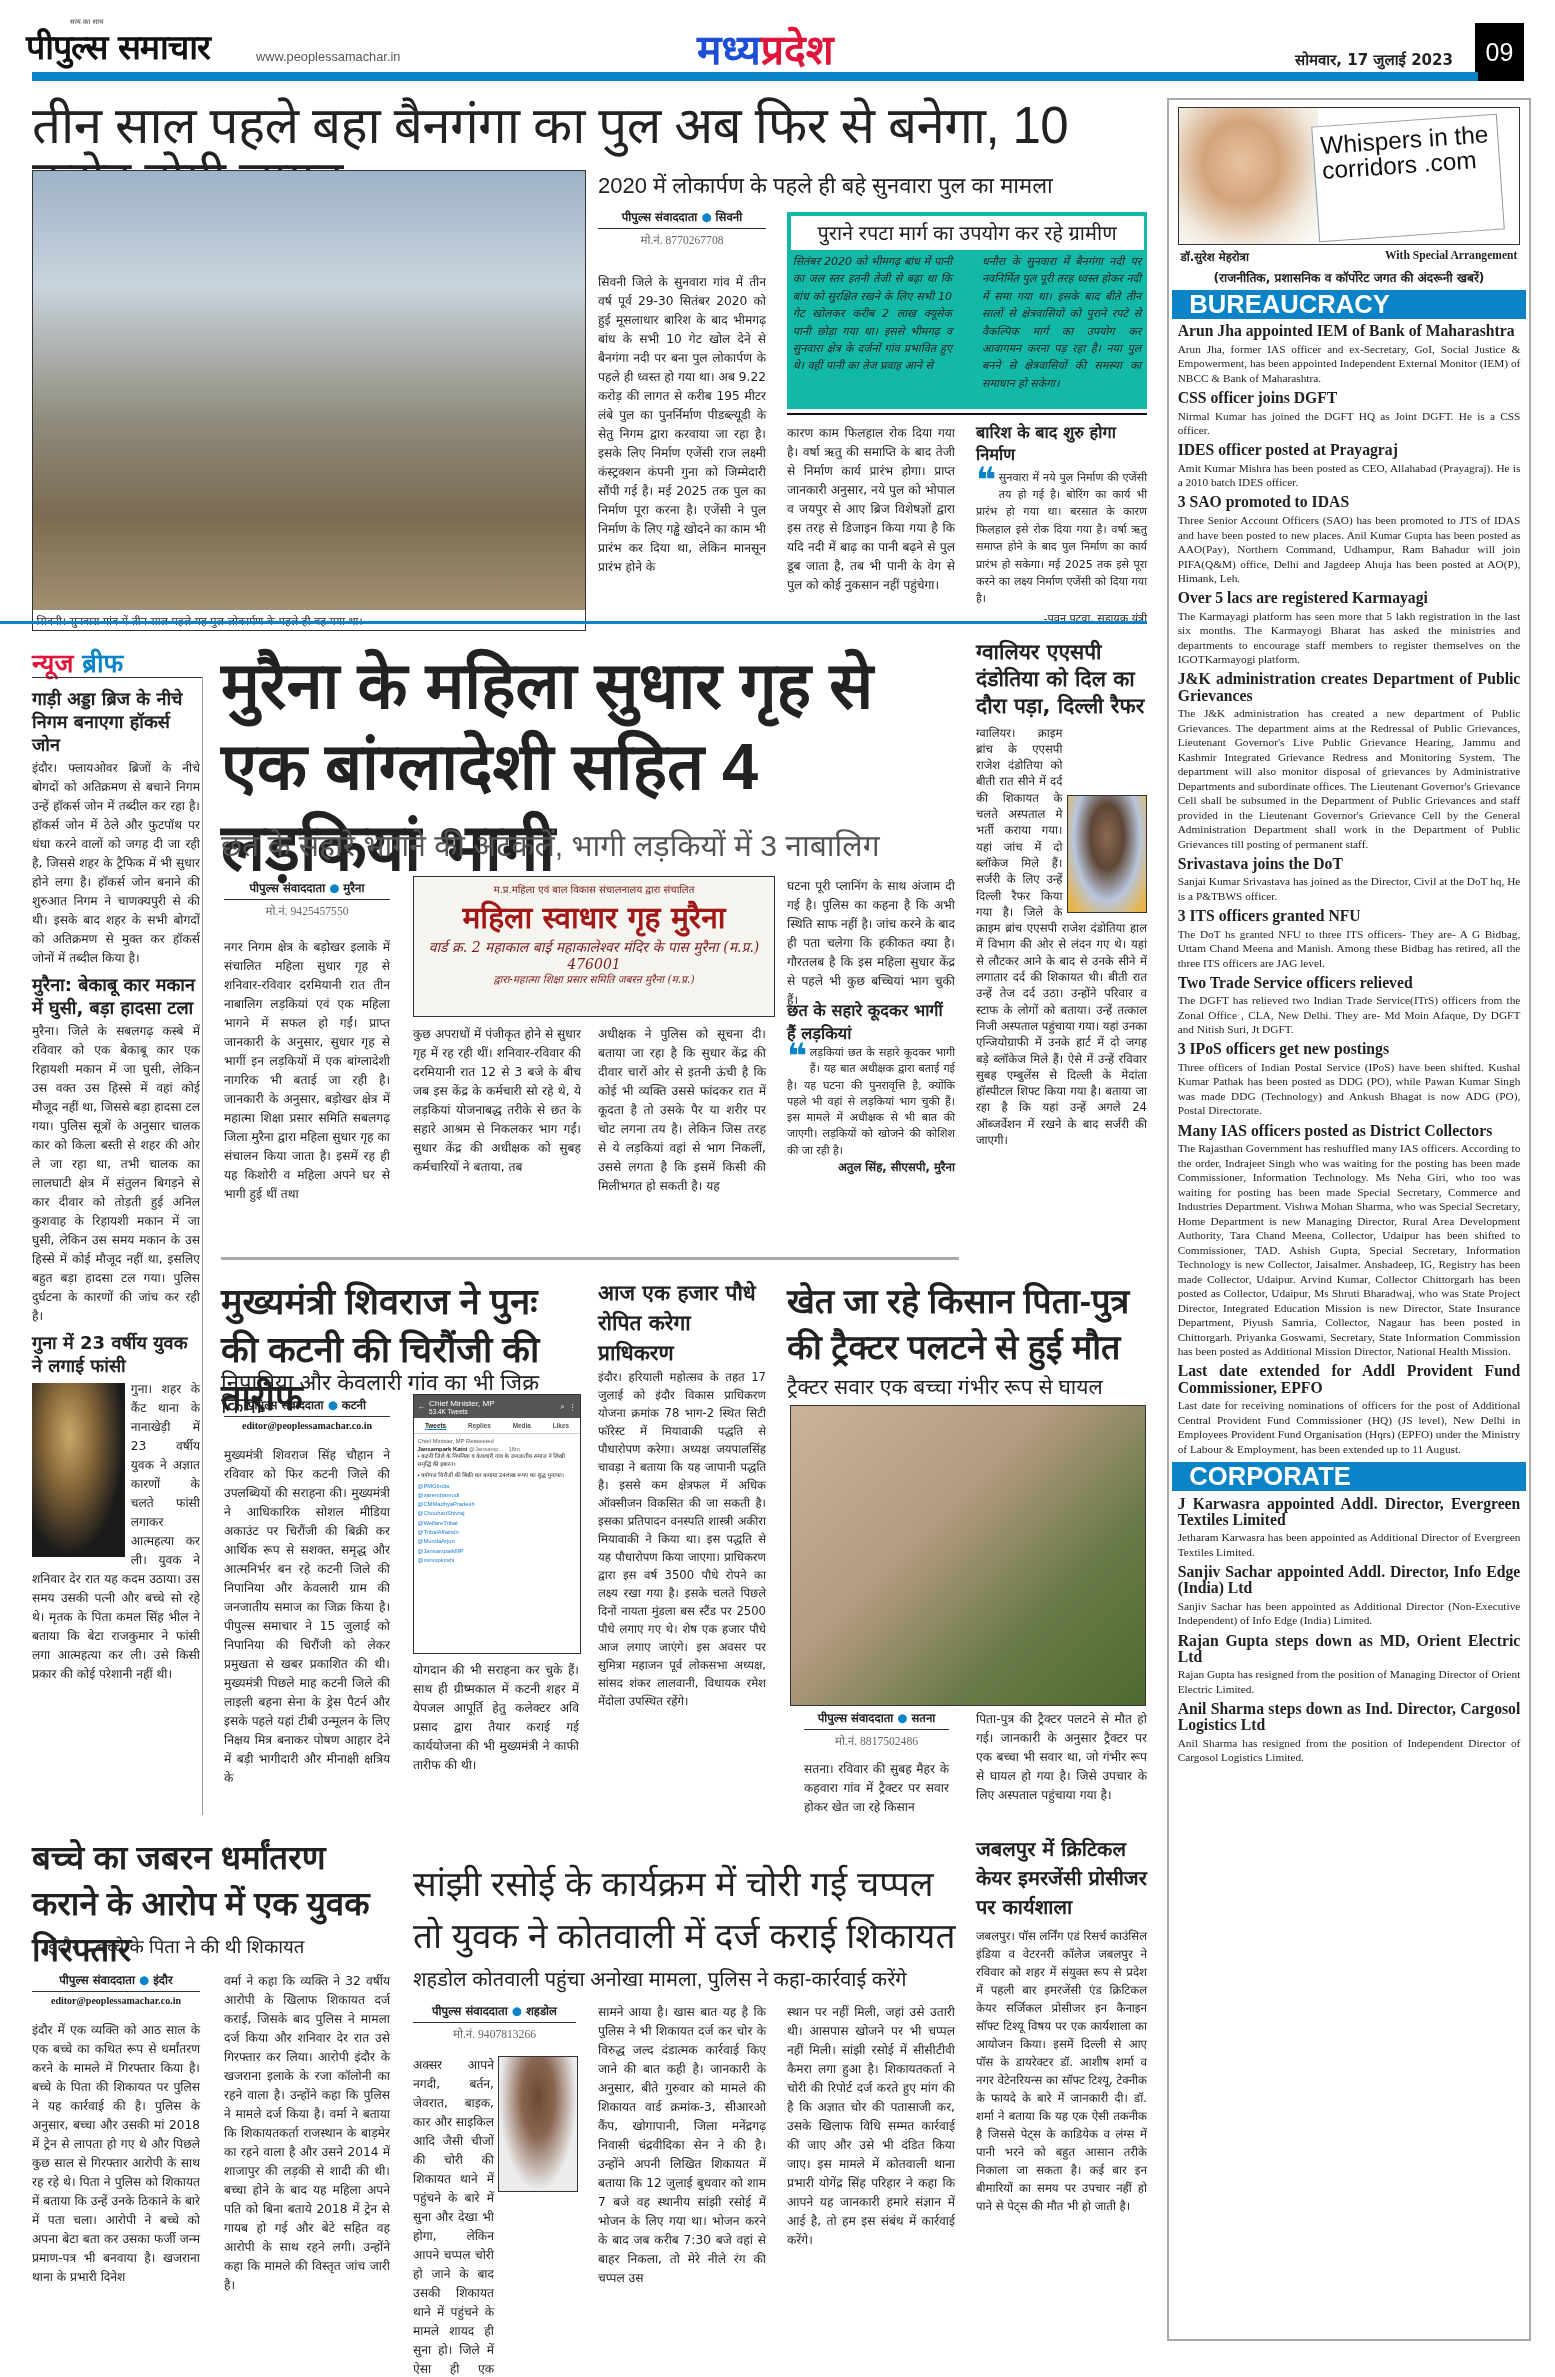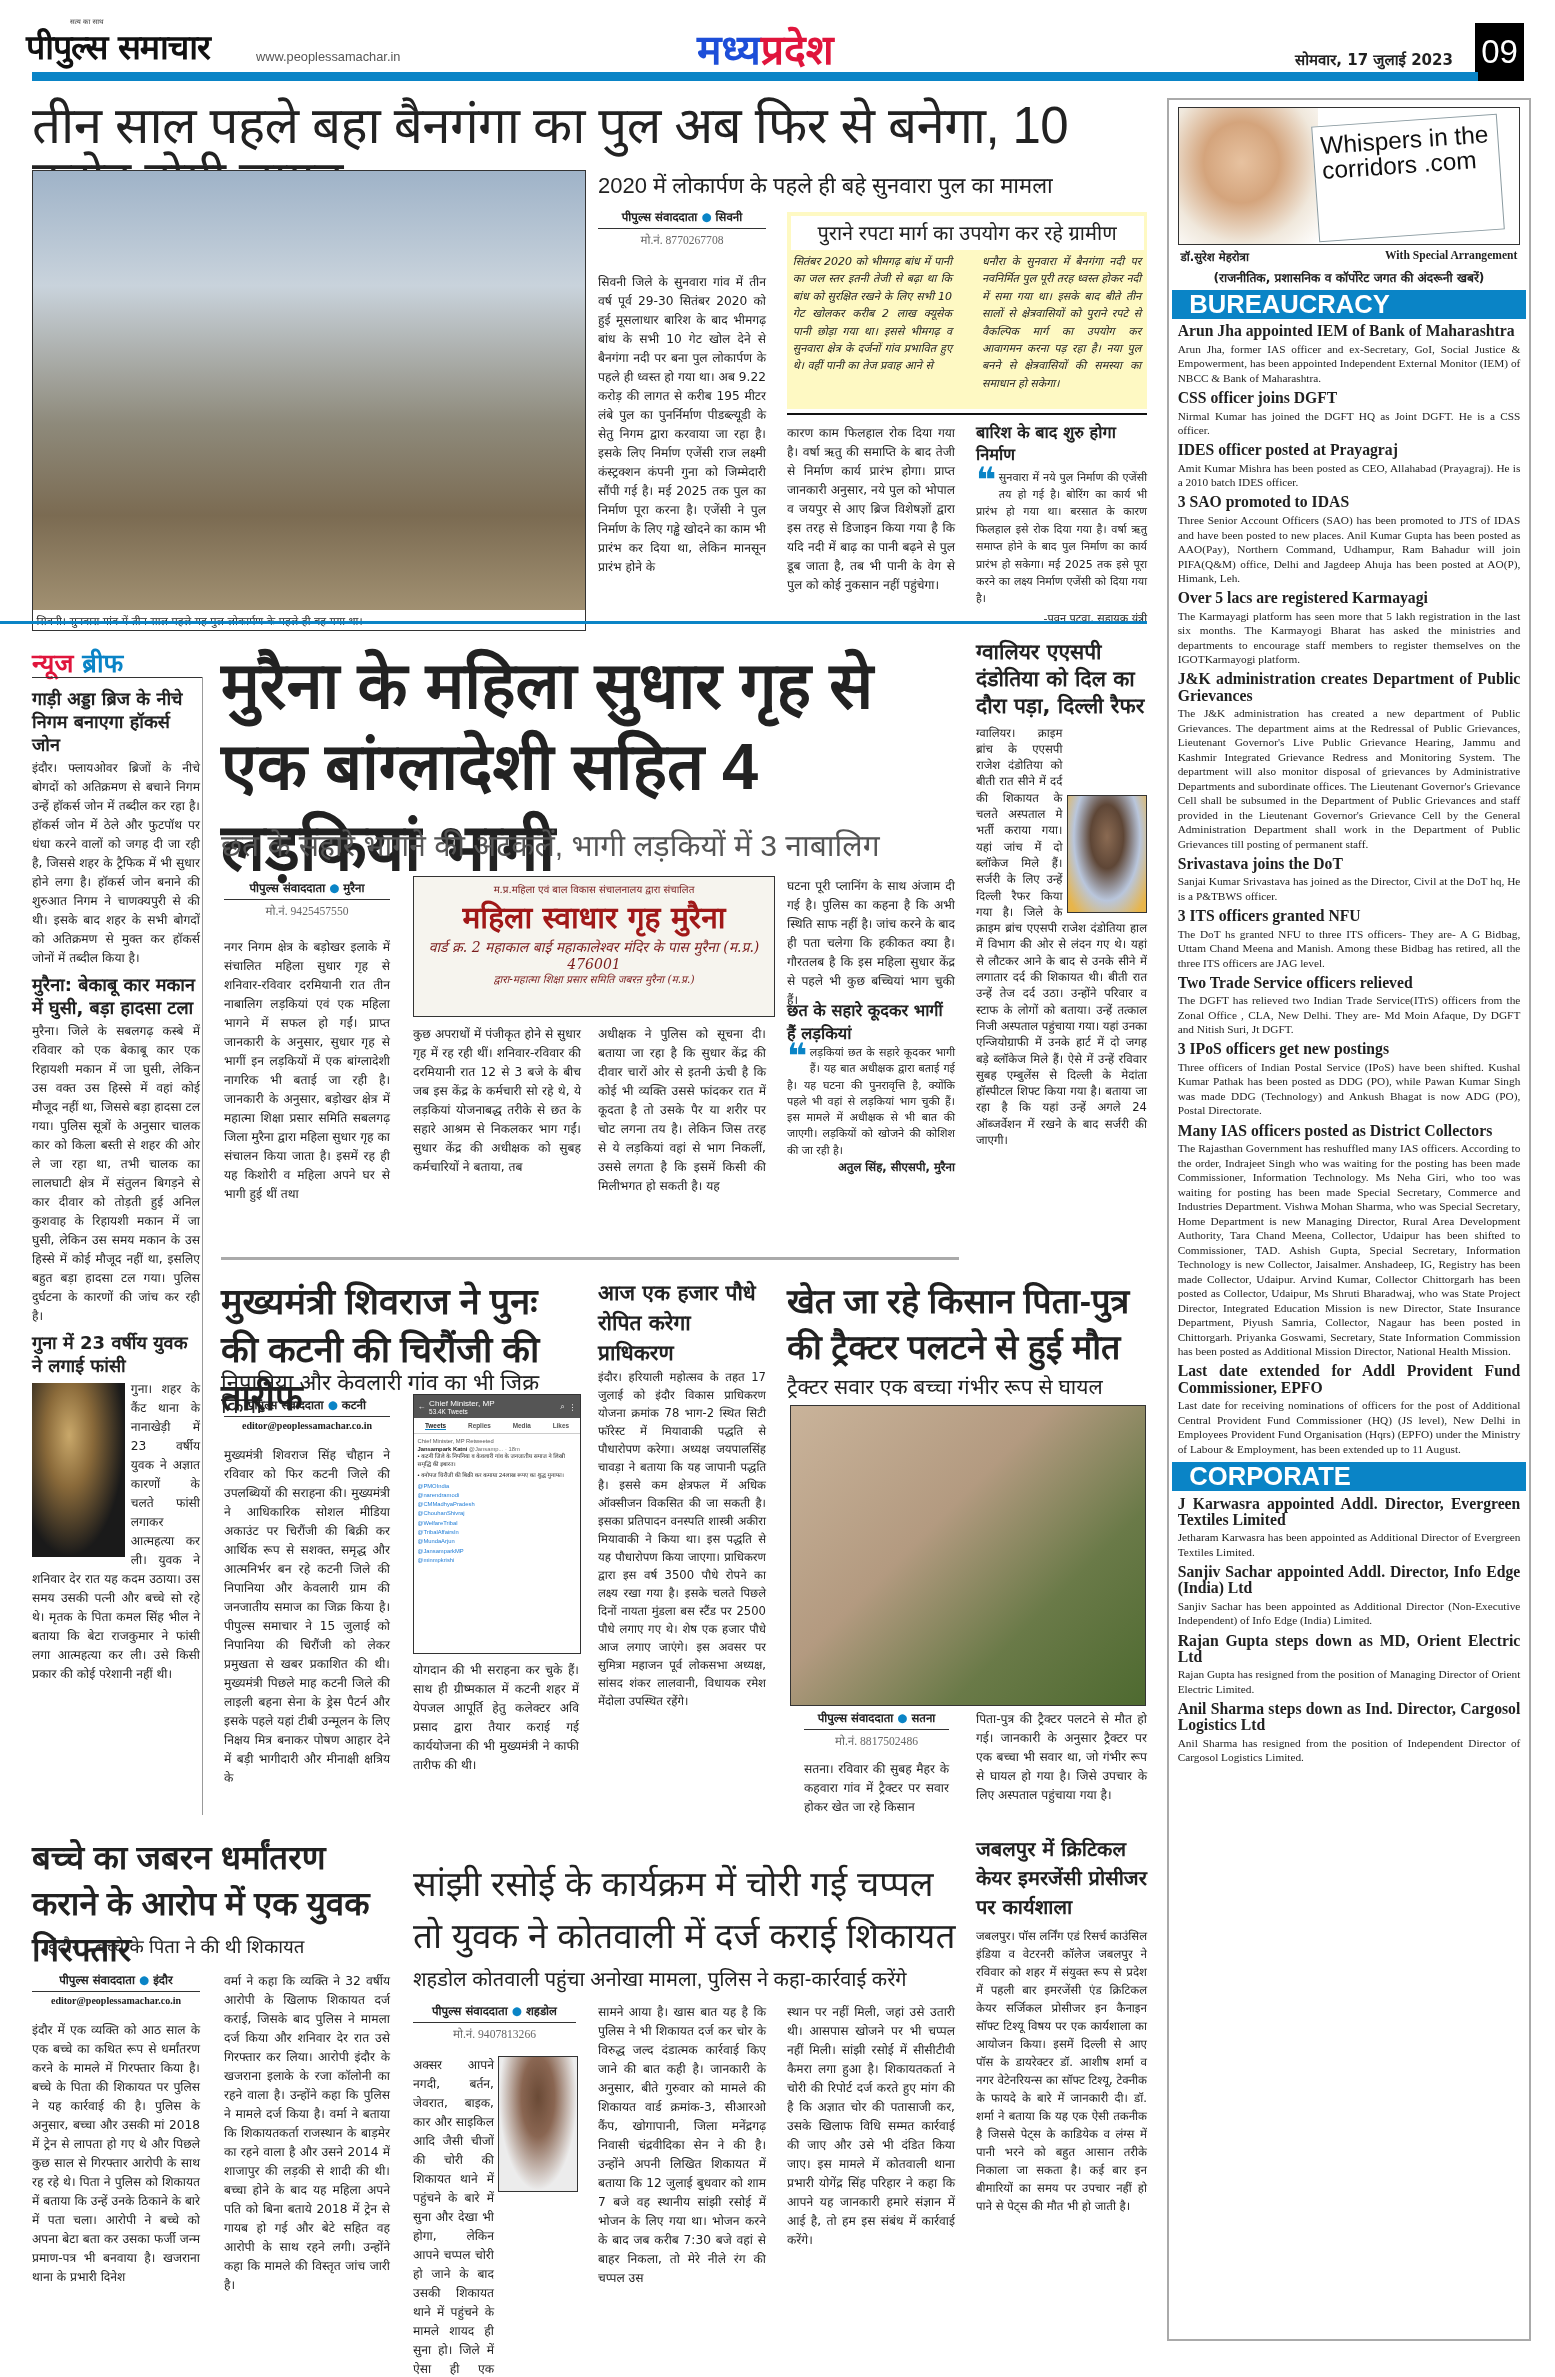--- a/index.html
+++ b/index.html
@@ -4,33 +4,33 @@
 <style>
   html, body { margin:0; padding:0; background:#fff; }
   body { width:1555px; height:2377px; position:relative; overflow:hidden; font-family:"DejaVu Sans", sans-serif; color:#222; }
   .abs { position:absolute; }
   .masthead-logo { left:26px; top:23px; font-size:34px; font-weight:bold; letter-spacing:-1.2px; color:#111; }
   .masthead-tag { left:70px; top:17.4px; font-size:7px; color:#333; }
   .masthead-url { left:256px; top:49px; font-size:12.8px; color:#555; font-family:"Liberation Sans", sans-serif; }
   .section-name { left:697px; top:20.3px; font-size:41px; font-weight:bold; }
   .section-name .a { color:#1d4ed8; } .section-name .b { color:#e0153c; }
   .masthead-date { left:1295px; top:49px; font-size:15px; font-weight:bold; }
-  .page-no { left:1475px; top:23px; width:49px; height:58px; background:#000; color:#fff; font-size:33px; text-align:center; line-height:58px; font-family:"Liberation Sans Narrow","Liberation Sans", sans-serif; }
+  .page-no { left:1475px; top:23px; width:49px; height:58px; background:#000; color:#fff; font-size:25px; text-align:center; line-height:58px; font-family:"Liberation Sans Narrow","Liberation Sans", sans-serif; }
   .blue-bar { left:32px; top:72px; width:1446px; height:9.3px; background:#0a84c6; }
 
   .h-main { font-family:"Liberation Sans", sans-serif; color:#222; line-height:1.05; }
   .lead-head { left:32px; top:99px; width:1115px; font-size:51px; font-weight:normal; letter-spacing:-0.6px; }
   .photo { background:linear-gradient(180deg,#9fb3c8 0%,#c9d3dc 25%,#8e8a7b 55%,#7b6b52 75%,#a99878 100%); border:0.6px solid #333; }
   .caption { font-size:11px; color:#222; }
   .subhead { font-size:22px; }
   .byline { font-size:11.6px; font-weight:bold; }
   .byline .dot { color:#0a84c6; }
   .mob { font-size:11.6px; color:#666; font-family:"Liberation Serif", serif; }
   .body { font-size:12.2px; line-height:19px; text-align:justify; color:#222; }
-  .box-grey { background:#fef9c3; }
+  .box-grey { background:#14b8a6; }
   .quote-mark { color:#0a84c6; font-size:35px; line-height:23px; font-weight:bold; }
   .rule { background:#0a84c6; height:2.9px; }
   .rule-grey { background:#aaa; height:2.9px; }
   .thin-rule { background:#333; height:1.2px; }
 
   .brief-title { left:32px; top:645px; font-size:25.6px; font-weight:bold; }
   .brief-title .r { color:#e0153c; } .brief-title .b { color:#0a84c6; }
   .brief-col { left:32px; width:168px; }
   .brief-head { font-size:18px; font-weight:bold; line-height:23px; margin:4.6px 0 3.5px; }
   .vline { background:#999; width:1.2px; }

